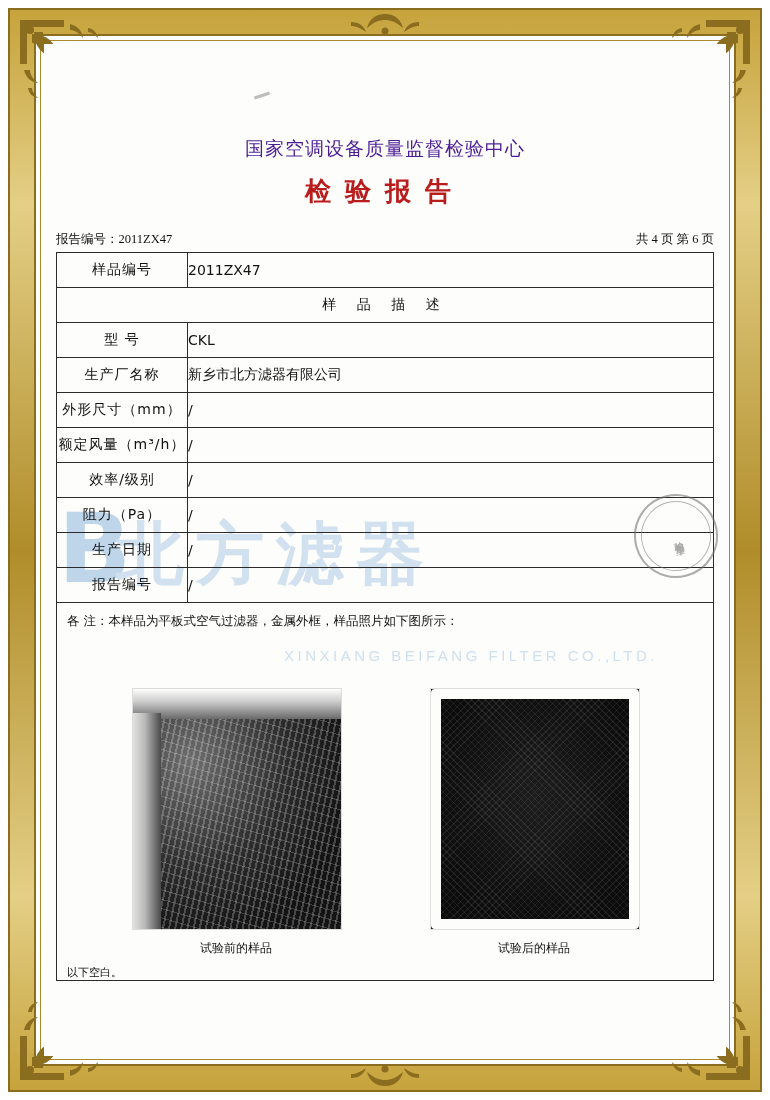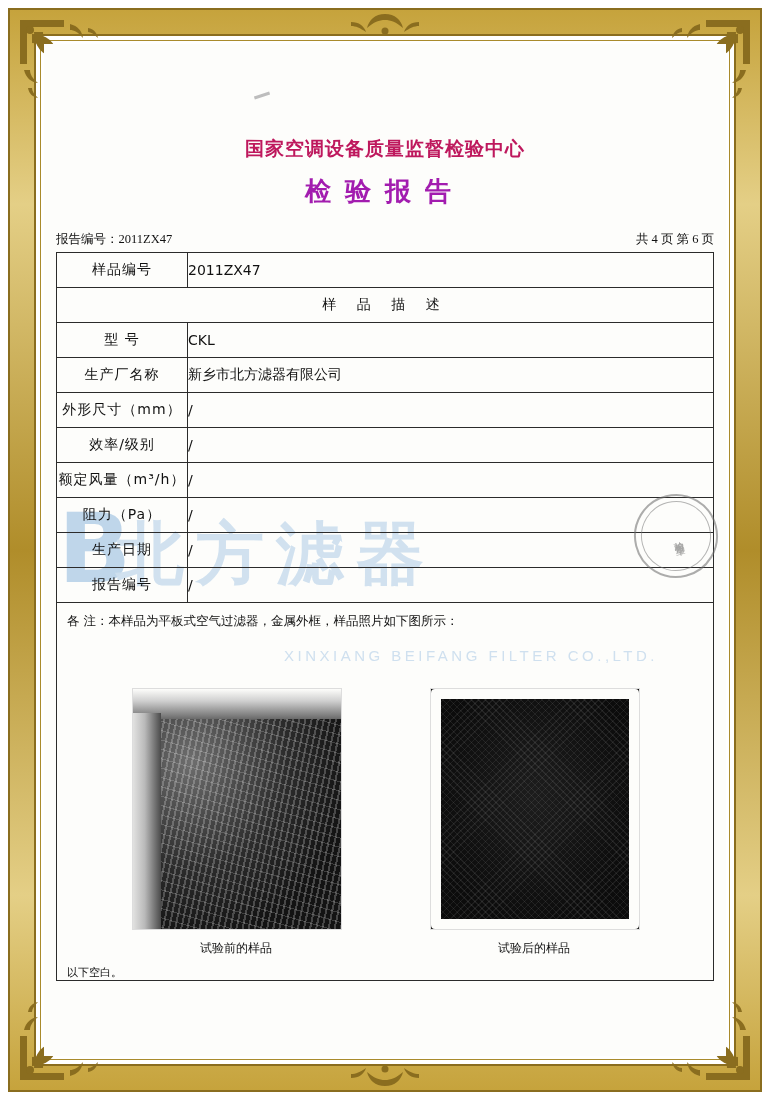--- a/index.html
+++ b/index.html
@@ -148,31 +148,31 @@
 
   
   .doc-head {
     position: relative;
     z-index: 2;
     text-align: center;
     padding-top: 92px;
   }
   .org-name {
     font-size: 19px;
-    font-weight: bold;
+    font-weight: normal;
     letter-spacing: 1px;
-    color: #be185d;
+    color: #4c1d95;
     font-family: "DejaVu Sans", sans-serif;
   }
   .report-title {
     margin-top: 12px;
     font-size: 26px;
     font-weight: bold;
     letter-spacing: 14px;
-    color: #a21caf;
+    color: #b91c1c;
     font-family: "DejaVu Sans", sans-serif;
   }
 
   .meta-row {
     position: relative;
     z-index: 2;
     margin: 22px 12px 4px 12px;
     display: flex;
     justify-content: space-between;
     font-size: 12.5px;
@@ -450,25 +450,25 @@
           </tr>
           <tr>
             <td class="lbl">生产厂名称</td>
             <td class="val">新乡市北方滤器有限公司</td>
           </tr>
           <tr>
             <td class="lbl">外形尺寸（mm）</td>
             <td class="val">/</td>
           </tr>
           <tr>
+            <td class="lbl">额定风量（m³/h）</td>
+            <td class="val">/</td>
+          </tr>
+          <tr>
             <td class="lbl">效率/级别</td>
-            <td class="val">/</td>
-          </tr>
-          <tr>
-            <td class="lbl">额定风量（m³/h）</td>
             <td class="val">/</td>
           </tr>
           <tr>
             <td class="lbl">阻力（Pa）</td>
             <td class="val">/</td>
           </tr>
           <tr>
             <td class="lbl">生产日期</td>
             <td class="val">/</td>
           </tr>

